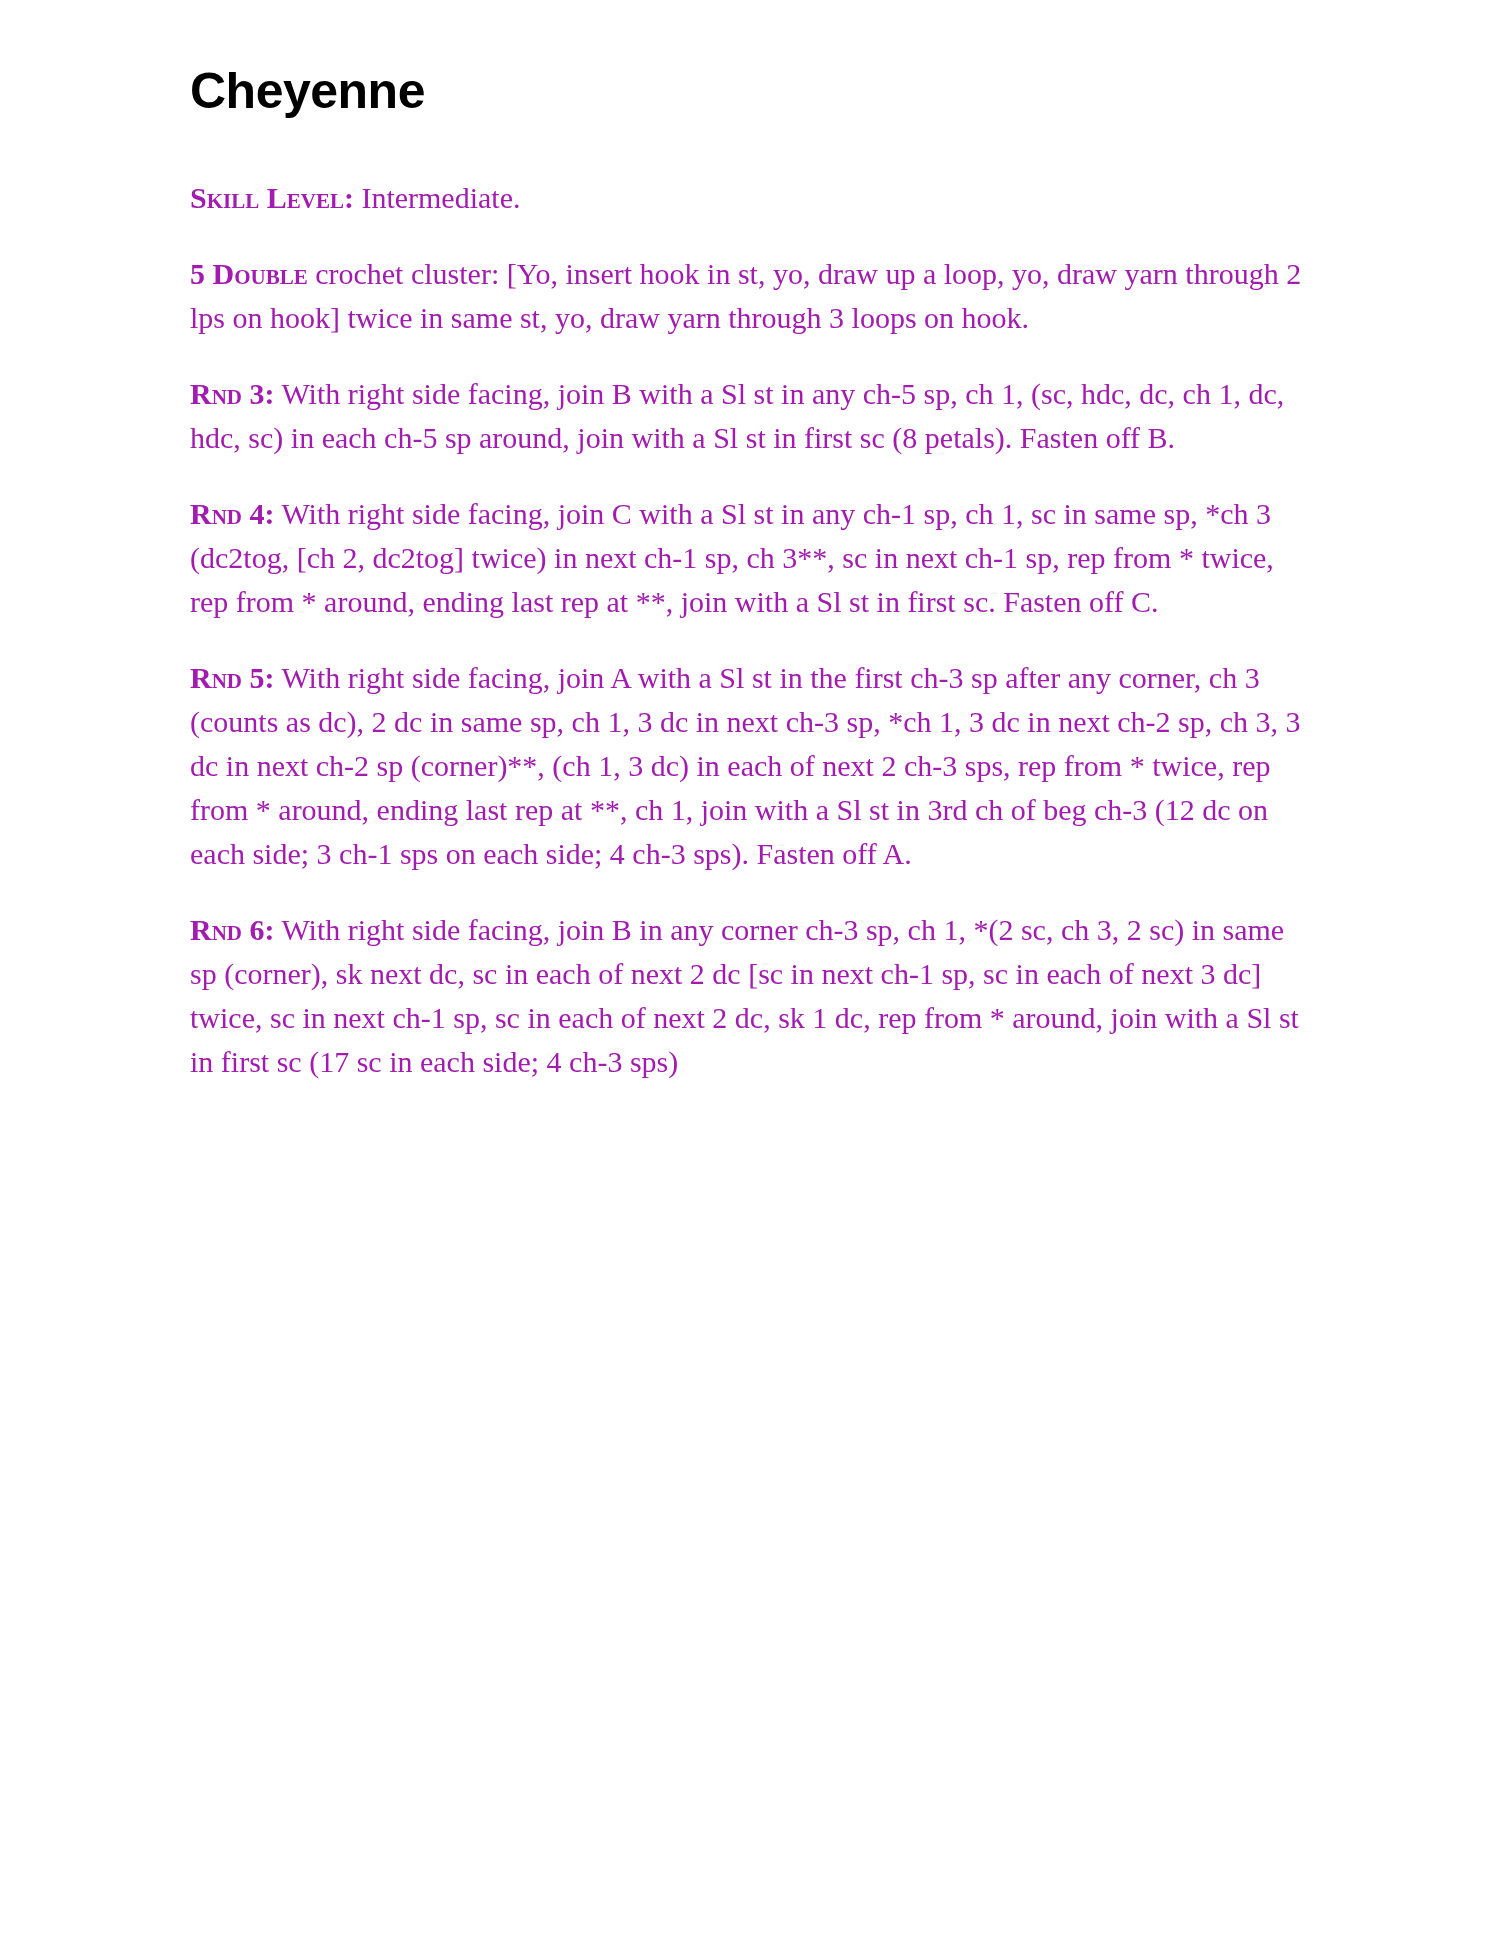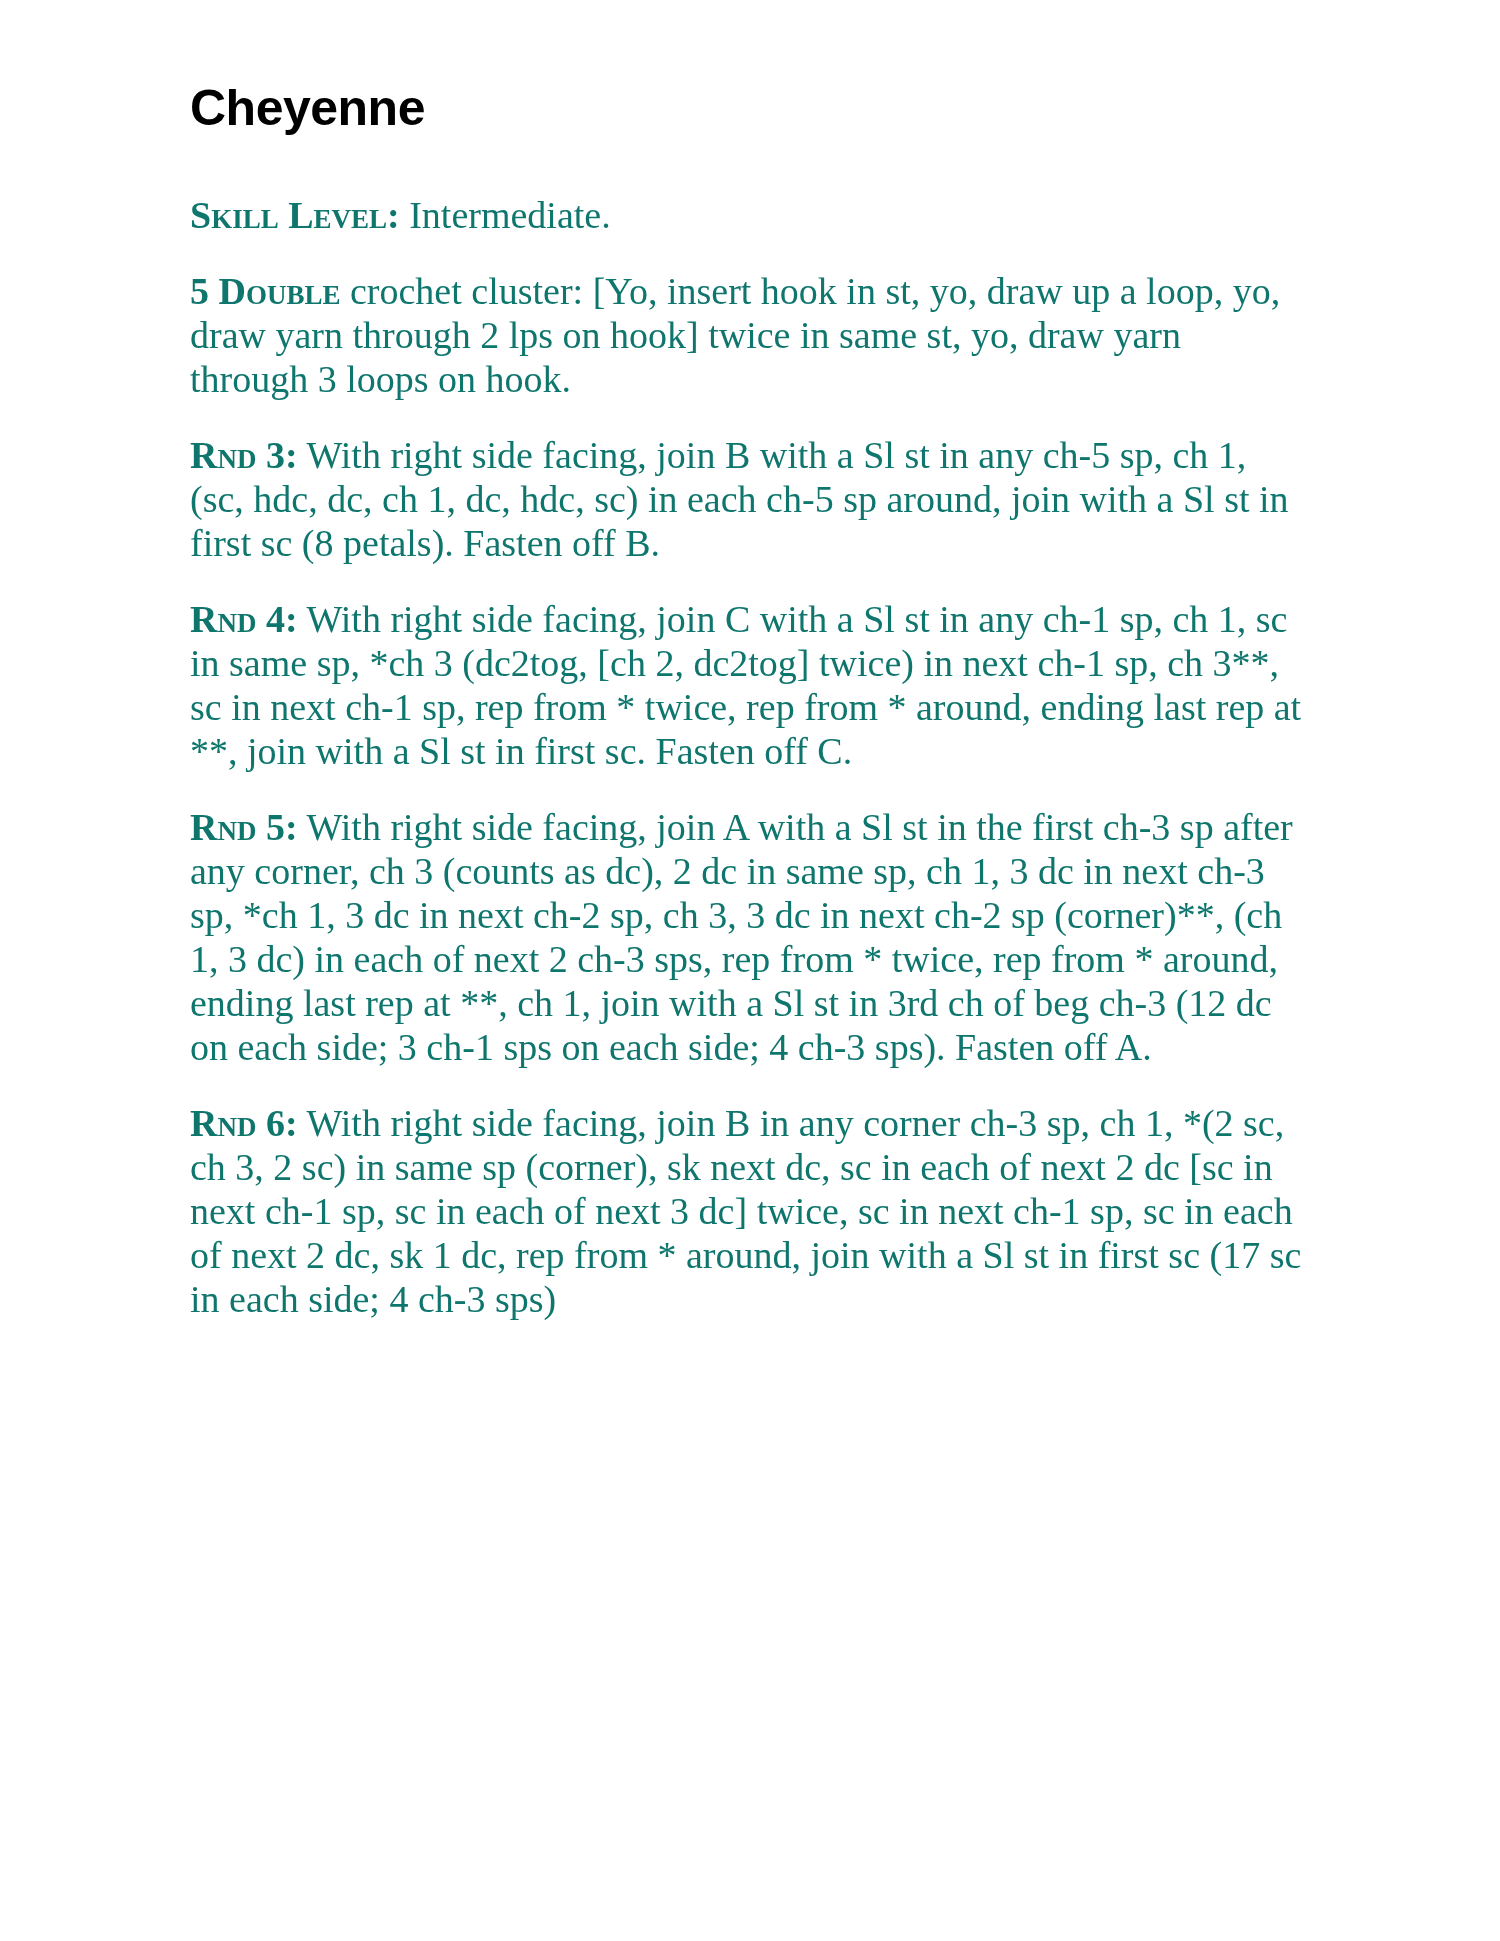--- a/index.html
+++ b/index.html
@@ -7,38 +7,38 @@
     padding: 0;
     background: #ffffff;
   }
   .page {
     position: relative;
     width: 1500px;
     height: 1941px;
     background: #ffffff;
     color: #000000;
     box-sizing: border-box;
-    padding: 78px 195px 0 190px;
+    padding: 61px 195px 0 190px;
     overflow: hidden;
   }
   .doc-title {
     font-family: "Liberation Sans", sans-serif;
     font-weight: 700;
     font-size: 50px;
     line-height: 1.2;
     letter-spacing: -0.5px;
     margin: 0 0 55px 0;
     color: #000000;
   }
   .para {
     font-family: "Liberation Serif", serif;
-    font-size: 38px;
+    font-size: 30px;
     line-height: 44px;
     margin: 0 0 32px 0;
-    color: #0f766e;
+    color: #a21caf;
   }
   .para .label {
     font-weight: bold;
     font-variant: small-caps;
   }
   .para.italic {
     font-style: italic;
   }
 </style>
 </head>

